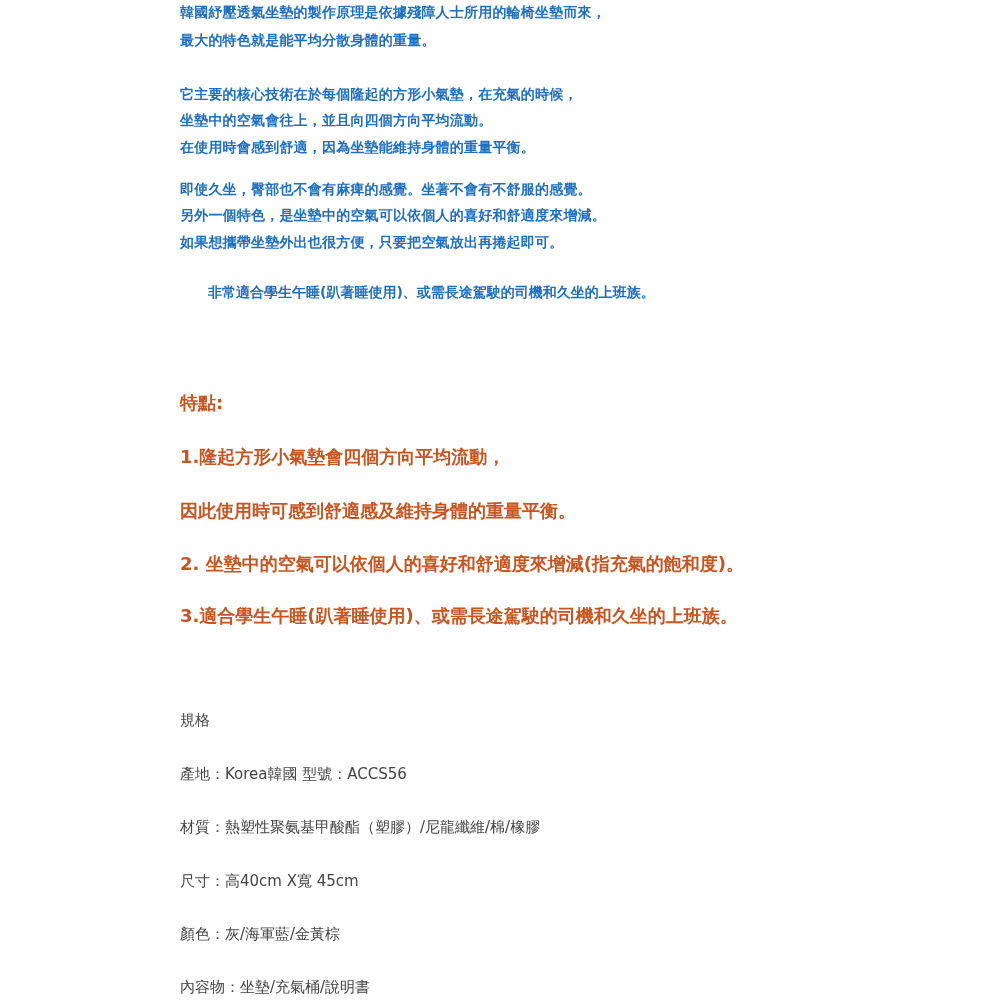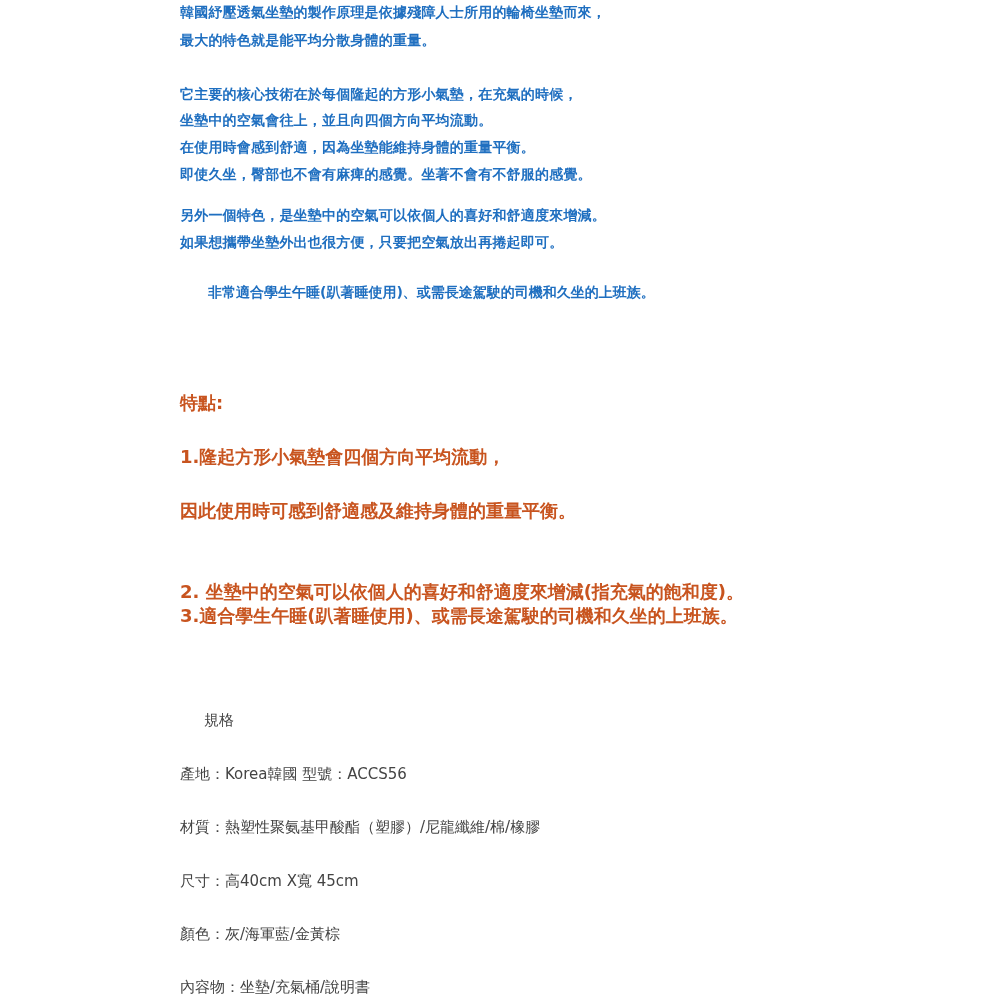--- a/index.html
+++ b/index.html
@@ -51,33 +51,33 @@
 <body>
 
 <div class="page">
 
   <p class="line blue" style="top:4px;">韓國紓壓透氣坐墊的製作原理是依據殘障人士所用的輪椅坐墊而來，</p>
   <p class="line blue" style="top:32px;">最大的特色就是能平均分散身體的重量。</p>
 
   <p class="line blue" style="top:86px;">它主要的核心技術在於每個隆起的方形小氣墊，在充氣的時候，</p>
   <p class="line blue" style="top:112px;">坐墊中的空氣會往上，並且向四個方向平均流動。</p>
   <p class="line blue" style="top:139px;">在使用時會感到舒適，因為坐墊能維持身體的重量平衡。</p>
-  <p class="line blue" style="top:166px;">即使久坐，臀部也不會有麻痺的感覺。坐著不會有不舒服的感覺。</p>
+  <p class="line blue" style="top:181px;">即使久坐，臀部也不會有麻痺的感覺。坐著不會有不舒服的感覺。</p>
 
   <p class="line blue" style="top:207px;">另外一個特色，是坐墊中的空氣可以依個人的喜好和舒適度來增減。</p>
   <p class="line blue" style="top:234px;text-align:center;">如果想攜帶坐墊外出也很方便，只要把空氣放出再捲起即可。</p>
 
   <p class="line blue-small" style="top:284px;">非常適合學生午睡(趴著睡使用)、或需長途駕駛的司機和久坐的上班族。</p>
 
   <p class="line orange" style="top:391px;">特點:</p>
   <p class="line orange" style="top:445px;">1.隆起方形小氣墊會四個方向平均流動，</p>
   <p class="line orange" style="top:499px;">因此使用時可感到舒適感及維持身體的重量平衡。</p>
-  <p class="line orange" style="top:552px;margin-top:28px;">2. 坐墊中的空氣可以依個人的喜好和舒適度來增減(指充氣的飽和度)。</p>
+  <p class="line orange" style="top:552px;">2. 坐墊中的空氣可以依個人的喜好和舒適度來增減(指充氣的飽和度)。</p>
   <p class="line orange" style="top:604px;">3.適合學生午睡(趴著睡使用)、或需長途駕駛的司機和久坐的上班族。</p>
 
-  <p class="line gray" style="top:711px;margin-left:24px;">規格</p>
+  <p class="line gray" style="top:711px;">規格</p>
   <p class="line gray" style="top:765px;">產地：Korea韓國  型號：ACCS56</p>
   <p class="line gray" style="top:818px;">材質：熱塑性聚氨基甲酸酯（塑膠）/尼龍纖維/棉/橡膠</p>
   <p class="line gray" style="top:872px;">尺寸：高40cm X寬 45cm</p>
   <p class="line gray" style="top:925px;">顏色：灰/海軍藍/金黃棕</p>
   <p class="line gray" style="top:978px;">內容物：坐墊/充氣桶/說明書</p>
 
 </div>
 
 </body></html>

